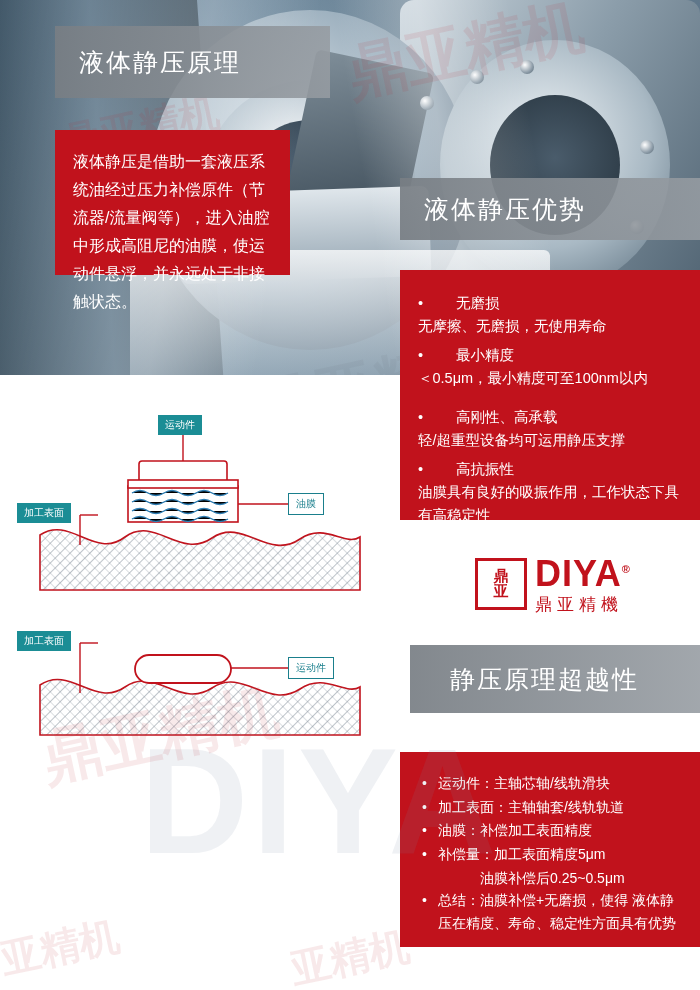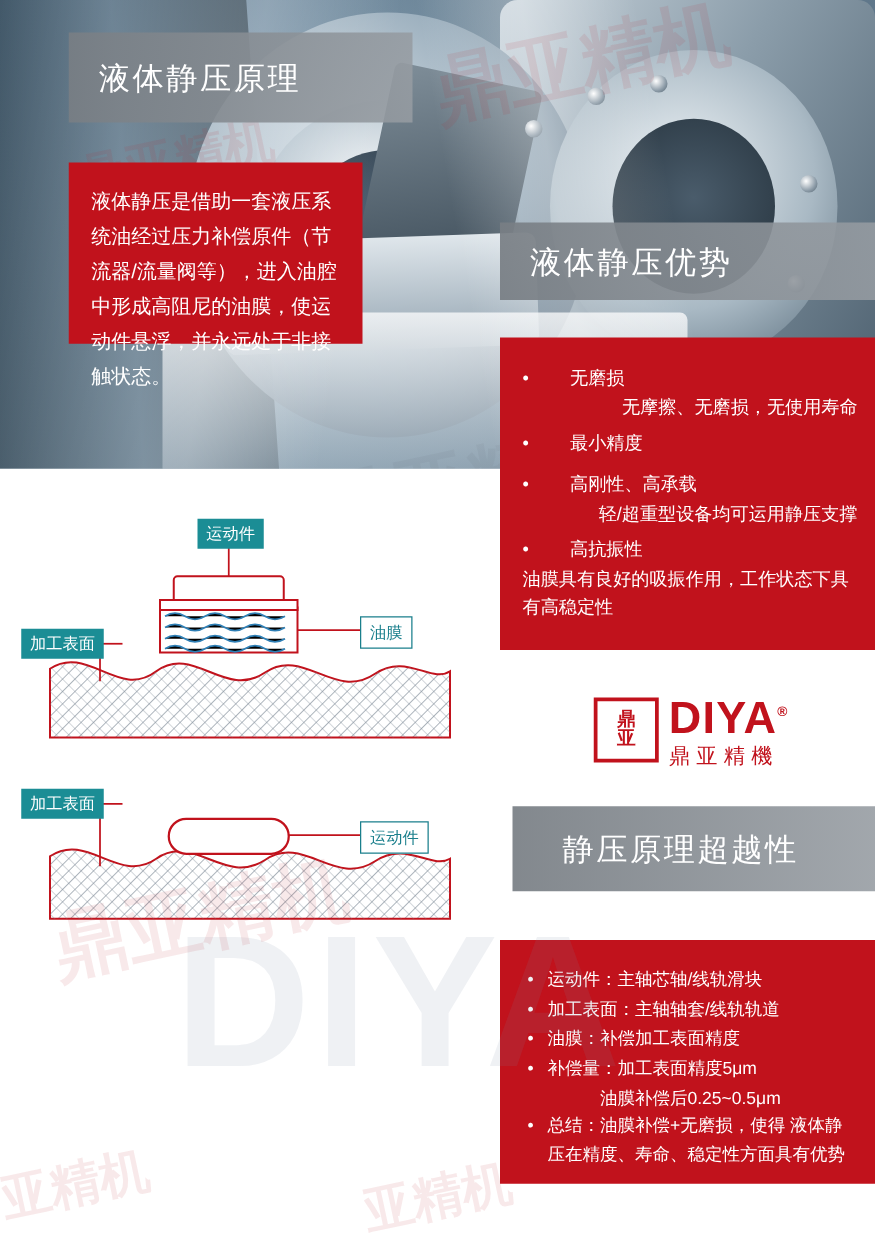--- a/index.html
+++ b/index.html
@@ -81,28 +81,28 @@
     font-size: 14.5px; line-height: 1.55;
   }
   .red3 {
     left: 400px; top: 752px; width: 300px; height: 195px;
     padding: 20px 12px 0 22px;
     font-size: 14px; line-height: 1.62;
   }
   .bullet-row { display: flex; margin-bottom: 1px; }
   .bullet-dot { width: 16px; flex: 0 0 16px; }
   .bullet-head { margin-left: 22px; }
-  .sub-line { margin-bottom: 6px; text-align: right; }
+  .sub-line { margin-bottom: 6px; }
   .indent { padding-left: 58px; }
 
   
   .diagram { position: absolute; left: 0; top: 375px; width: 400px; height: 400px; background: #ffffff; }
   .tag {
     position: absolute; background: #ffffff; border: 1px solid #1a7f8c;
-    color: #1a7f8c; font-size: 13px; padding: 3px 7px; white-space: nowrap;
+    color: #1a7f8c; font-size: 10px; padding: 3px 7px; white-space: nowrap;
   }
   .tag-teal { background: #1b8d95; border: none; color: #ffffff; }
 
   
   .logo {
     position: absolute; left: 475px; top: 548px; width: 215px; height: 72px;
     display: flex; align-items: center; gap: 8px;
   }
   .logo-seal {
     width: 52px; height: 52px; border: 3px solid #c1121c; color: #c1121c;
@@ -162,20 +162,21 @@
     <div class="bullet-row">
       <span class="bullet-dot">•</span>
       <span class="bullet-head">无磨损</span>
     </div>
     <div class="sub-line">无摩擦、无磨损，无使用寿命</div>
 
     <div class="bullet-row">
       <span class="bullet-dot">•</span>
       <span class="bullet-head">最小精度</span>
     </div>
+    <div class="sub-line">＜0.5μm，最小精度可至100nm以内</div>
 
     <div style="height:10px;"></div>
 
     <div class="bullet-row">
       <span class="bullet-dot">•</span>
       <span class="bullet-head">高刚性、高承载</span>
     </div>
     <div class="sub-line">轻/超重型设备均可运用静压支撑</div>
 
     <div class="bullet-row">

